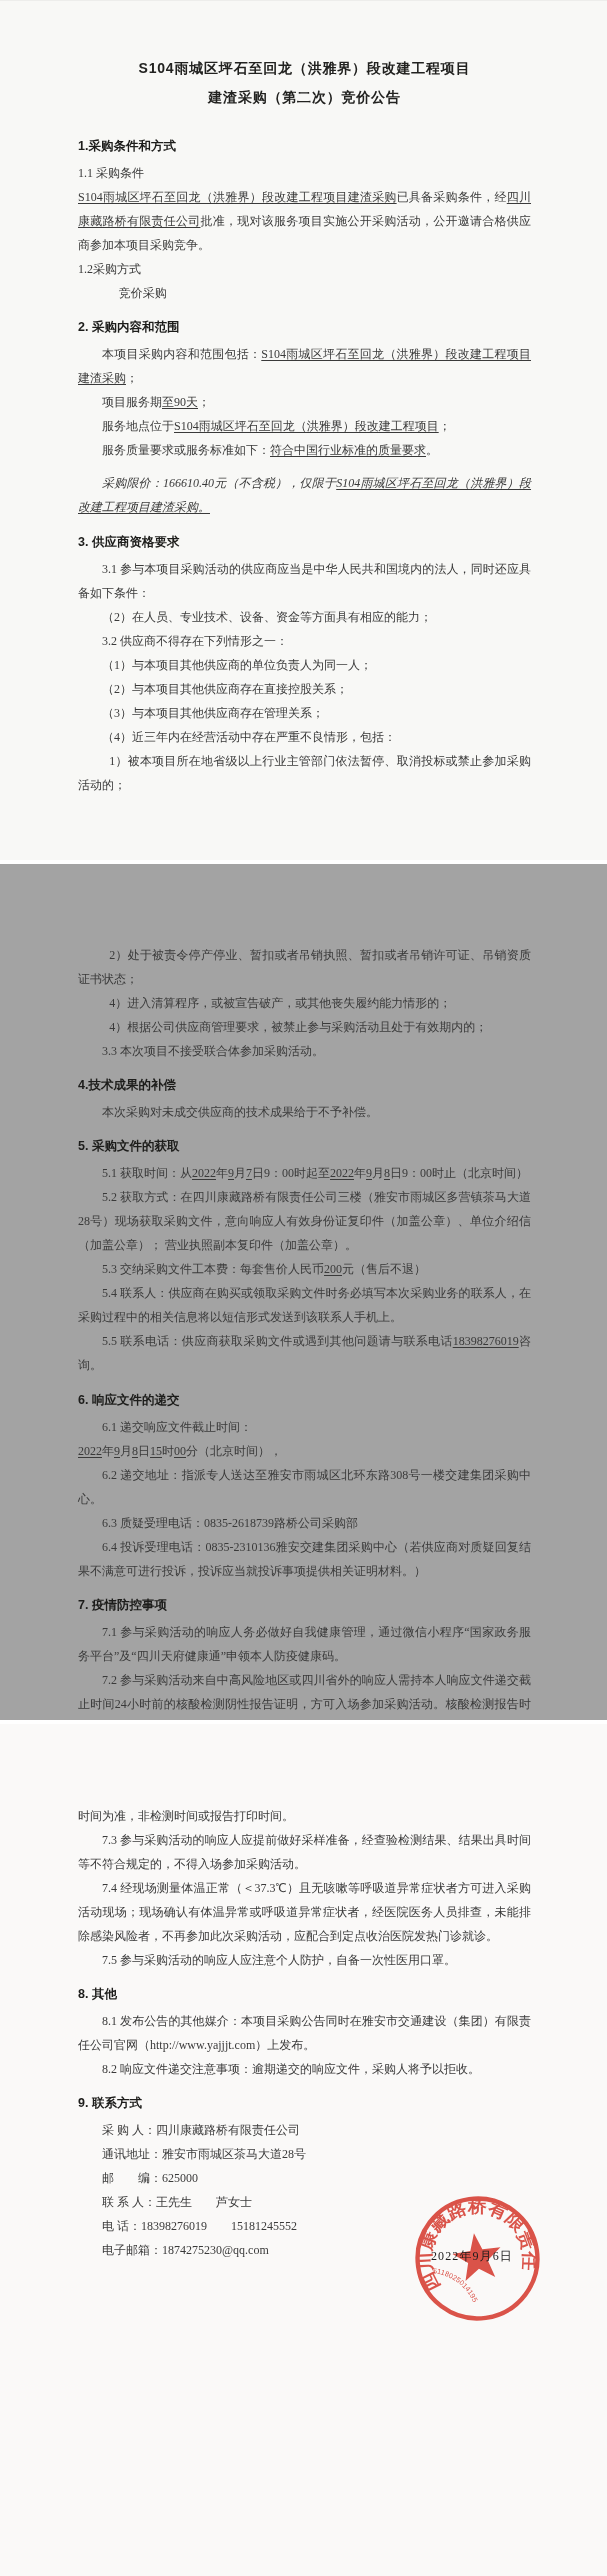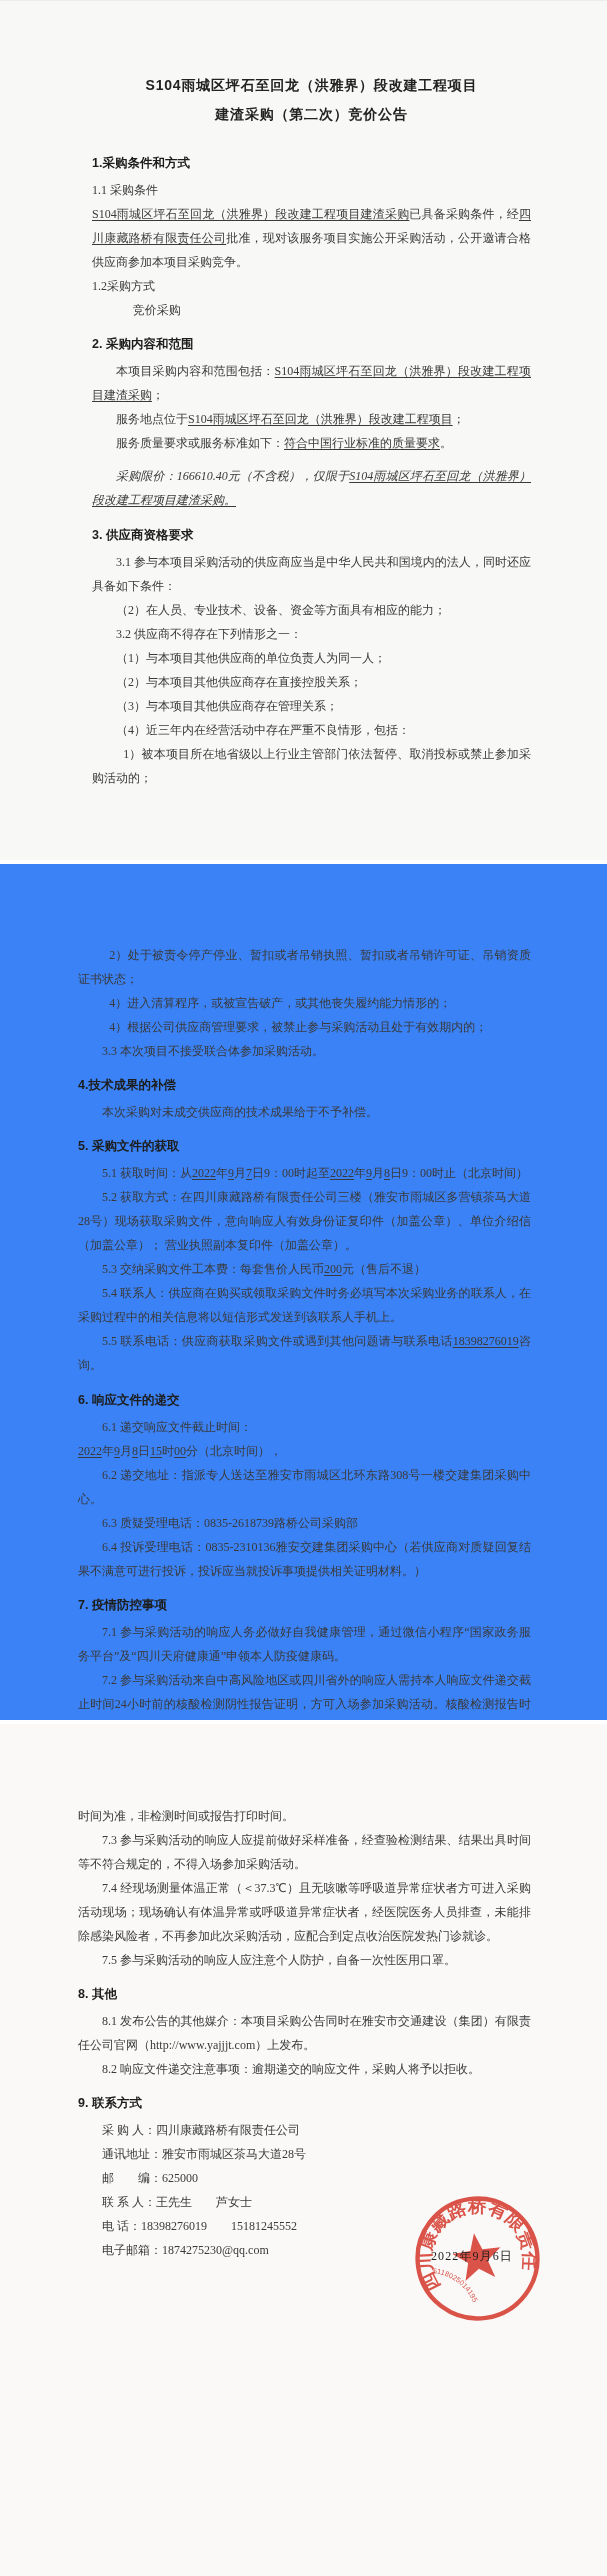--- a/index.html
+++ b/index.html
@@ -1,23 +1,23 @@
 <!DOCTYPE html>
 <html style="font-size:12px"><head>
 <meta charset="utf-8">
 <style>
   html,body{margin:0;padding:0;background:#ffffff;}
   body{width:607px;font-family:"Liberation Serif",serif;}
   .sheet{position:relative;width:607px;overflow:hidden;}
   #page1{height:859px;background:#f8f8f6;border-top:1.5px solid #ededeb;}
-  #page2{height:856px;background:#3b82f6;}
+  #page2{height:856px;background:#a3a3a3;}
   #page3{height:855px;background:#faf9f8;}
   .pgap{height:3.8px;background:#ffffff;}
   .content{position:absolute;left:78px;right:76px;top:0;}
-  #page1 .content{padding-top:70px;margin-left:14px;}
+  #page1 .content{padding-top:53px;}
   #page2 .content{padding-top:79px;}
   #page3 .content{padding-top:80px;}
   .blk{font-size:12px;line-height:24px;color:#3a3a3a;text-align:justify;}
   .t{font-family:"Liberation Sans",sans-serif;font-weight:bold;font-size:14px;
      line-height:29px;text-align:center;color:#222220;letter-spacing:0.8px;}
   .h{font-family:"Liberation Sans",sans-serif;font-weight:bold;font-size:12.5px;
      color:#1d1d1b;line-height:29px;margin-top:8.3px;text-align:left;}
   .p1{text-indent:2em;}
   .p2{text-indent:2.6em;}
   .p3{text-indent:3.4em;}
@@ -34,20 +34,21 @@
   <div class="content">
       <div class="blk t"><span>S104雨城区坪石至回龙（洪雅界）段改建工程项目</span></div>
       <div class="blk t"><span>建渣采购（第二次）竞价公告</span></div>
       <div class="blk h" style="margin-top: 20px;"><span>1.采购条件和方式</span></div>
       <div class="blk p0"><span>1.1 采购条件</span></div>
       <div class="blk p0"><span class="u">S104雨城区坪石至回龙（洪雅界）段改建工程项目建渣采购</span><span>已具备采购条件，经</span><span class="u">四川康藏路桥有限责任公司</span><span>批准，现对该服务项目实施公开采购活动，公开邀请合格供应商参加本项目采购竞争。</span></div>
       <div class="blk p0"><span>1.2采购方式</span></div>
       <div class="blk p3"><span>竞价采购</span></div>
       <div class="blk h"><span>2. 采购内容和范围</span></div>
       <div class="blk p1"><span>本项目采购内容和范围包括：</span><span class="u">S104雨城区坪石至回龙（洪雅界）段改建工程项目建渣采购</span><span>；</span></div>
+      <div class="blk p1"><span>项目服务期</span><span class="u">至90天</span><span>；</span></div>
       <div class="blk p1"><span>服务地点位于</span><span class="u">S104雨城区坪石至回龙（洪雅界）段改建工程项目</span><span>；</span></div>
       <div class="blk p1"><span>服务质量要求或服务标准如下：</span><span class="u">符合中国行业标准的质量要求</span><span>。</span></div>
       <div class="blk p1" style="margin-top: 9px; font-style: italic;"><span>采购限价：166610.40元（不含税），仅限于</span><span class="u">S104雨城区坪石至回龙（洪雅界）段改建工程项目建渣采购。</span></div>
       <div class="blk h"><span>3.  供应商资格要求</span></div>
       <div class="blk p1"><span>3.1 参与本项目采购活动的供应商应当是中华人民共和国境内的法人，同时还应具备如下条件：</span></div>
       <div class="blk p1"><span>（2）在人员、专业技术、设备、资金等方面具有相应的能力；</span></div>
       <div class="blk p1"><span>3.2 供应商不得存在下列情形之一：</span></div>
       <div class="blk p1"><span>（1）与本项目其他供应商的单位负责人为同一人；</span></div>
       <div class="blk p1"><span>（2）与本项目其他供应商存在直接控股关系；</span></div>
       <div class="blk p1"><span>（3）与本项目其他供应商存在管理关系；</span></div>

